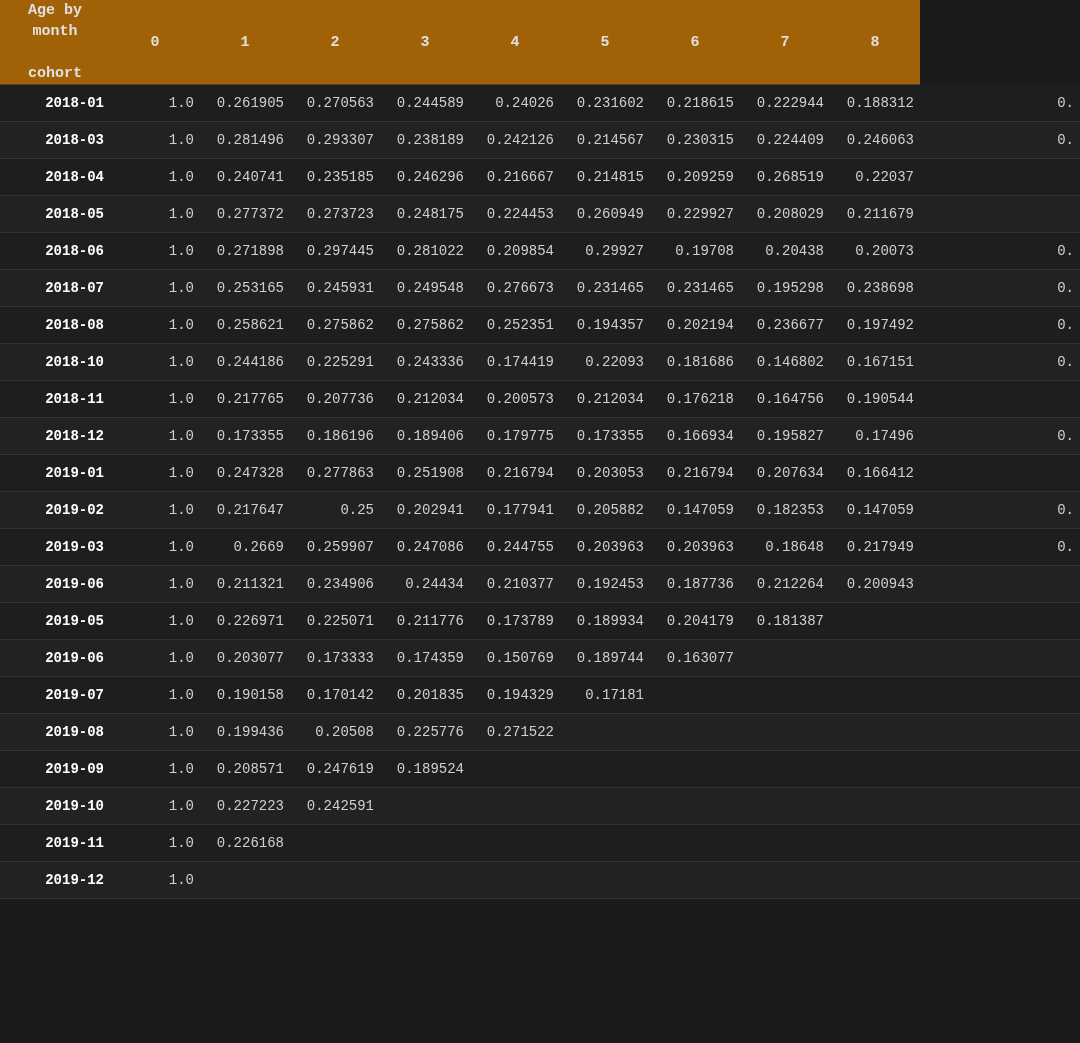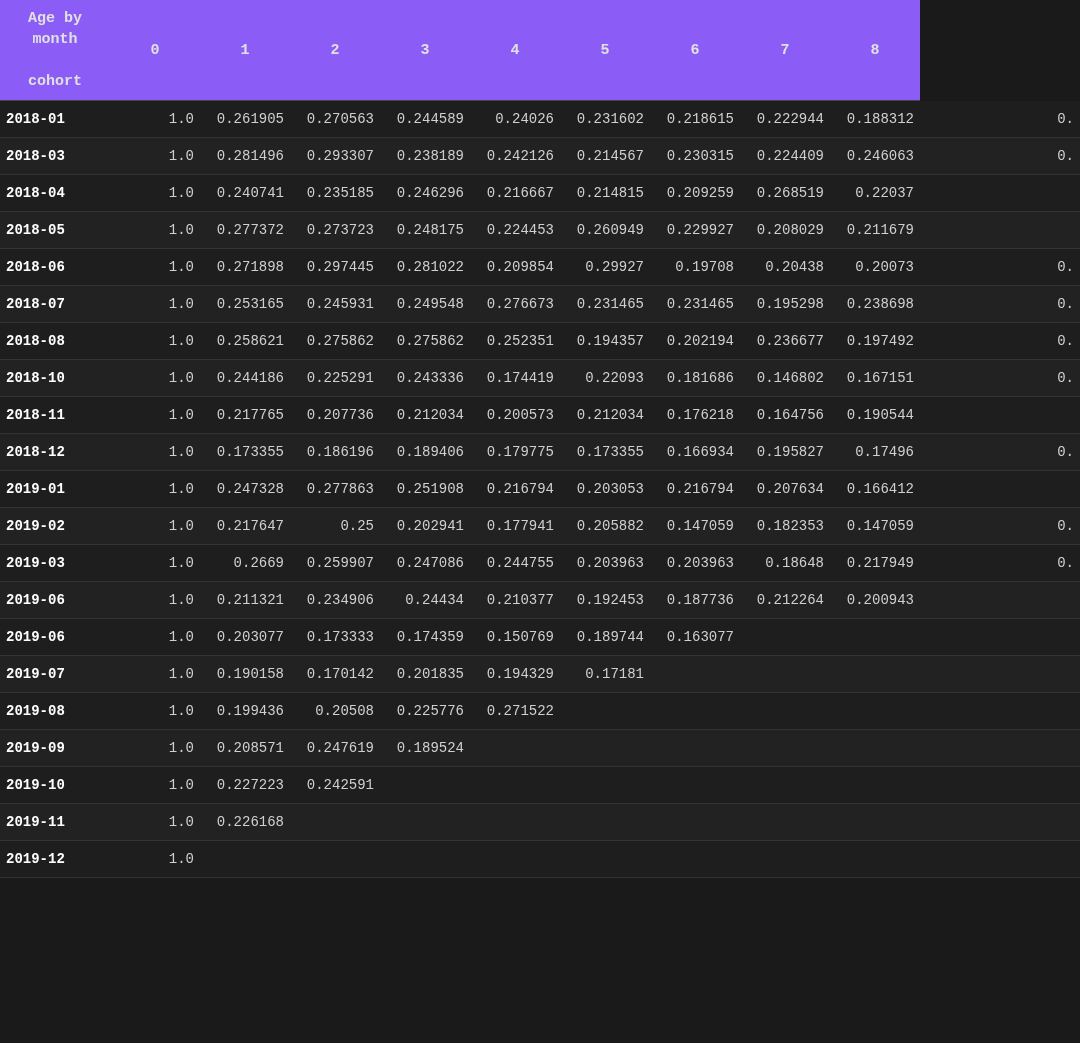--- a/index.html
+++ b/index.html
@@ -21,25 +21,25 @@
       width: 100%;
     }
 
     table {
       width: 100%;
       border-collapse: collapse;
       table-layout: fixed;
     }
 
     thead tr th {
-      background-color: #8b5cf6;
+      background-color: #a16207;
       color: #e0e0e0;
       font-weight: bold;
       font-size: 15px;
-      padding: 8px 6px;
+      padding: 0 6px;
       text-align: center;
       border-bottom: 1px solid #444;
     }
 
     thead tr th:first-child {
       text-align: center;
       width: 110px;
     }
 
     tbody tr {
@@ -57,21 +57,21 @@
     tbody tr td {
       padding: 10px 6px;
       text-align: right;
       font-size: 14px;
       color: #d0d0d0;
     }
 
     tbody tr td:first-child {
       font-weight: bold;
       color: #ffffff;
-      text-align: left;
+      text-align: right;
     }
 
     .col-header {
       width: 90px;
     }
 
     .col-cohort {
       width: 110px;
     }
   </style>
@@ -273,20 +273,33 @@
           <td>0.234906</td>
           <td>0.24434</td>
           <td>0.210377</td>
           <td>0.192453</td>
           <td>0.187736</td>
           <td>0.212264</td>
           <td>0.200943</td>
           <td></td>
         </tr>
         <tr>
+          <td>2019-05</td>
+          <td>1.0</td>
+          <td>0.226971</td>
+          <td>0.225071</td>
+          <td>0.211776</td>
+          <td>0.173789</td>
+          <td>0.189934</td>
+          <td>0.204179</td>
+          <td>0.181387</td>
+          <td></td>
+          <td></td>
+        </tr>
+        <tr>
           <td>2019-06</td>
           <td>1.0</td>
           <td>0.203077</td>
           <td>0.173333</td>
           <td>0.174359</td>
           <td>0.150769</td>
           <td>0.189744</td>
           <td>0.163077</td>
           <td></td>
           <td></td>

